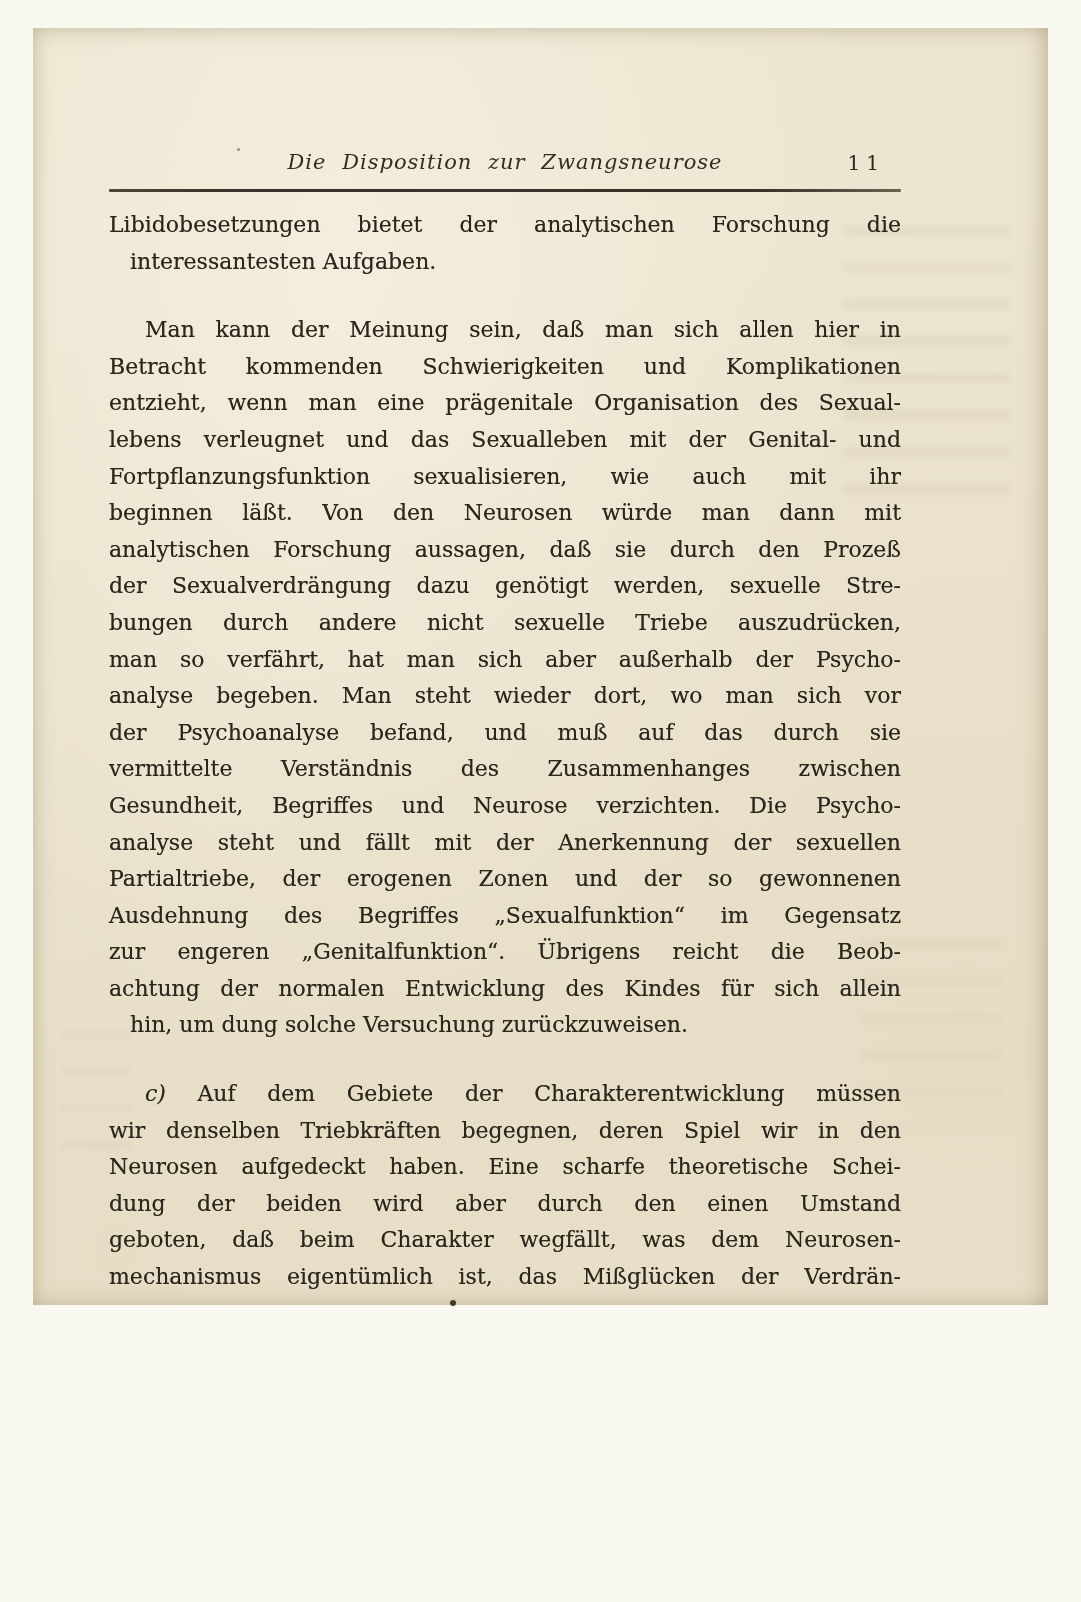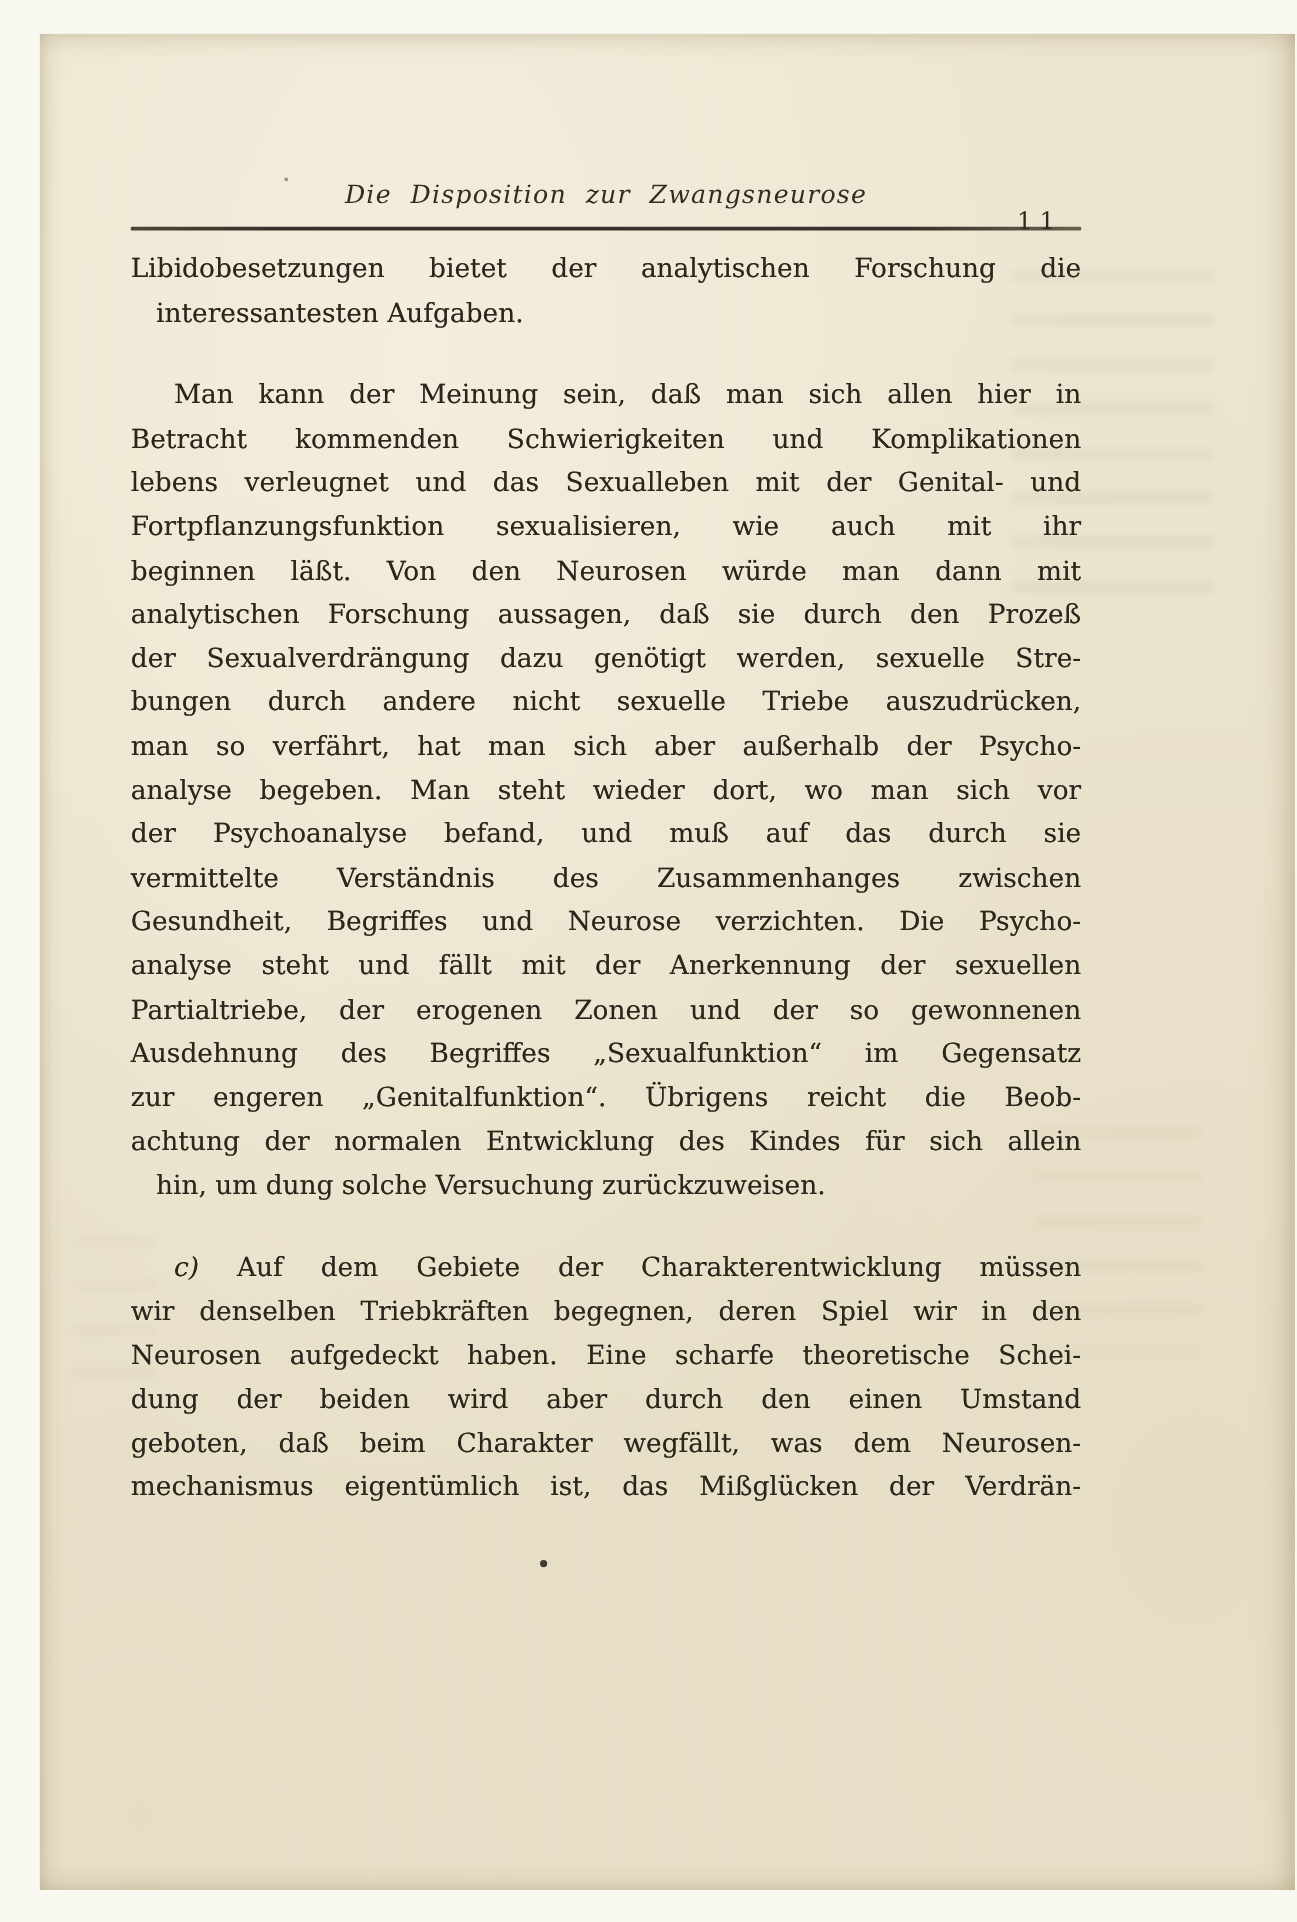--- a/index.html
+++ b/index.html
@@ -5,33 +5,32 @@
   html, body { margin:0; padding:0; }
   body{
     width:1081px; height:1602px;
     background:#f9f8f1;
     overflow:hidden;
     font-family:"DejaVu Serif","Liberation Serif",serif;
     position:relative;
   }
   .stage{ position:absolute; inset:0; }
   .paper{
-    position:absolute; left:33px; top:28px; width:1015px; height:1547px;
+    position:absolute; left:33px; top:28px; width:1015px; height:1277px;
     background-color:#ece5d0;
     background-image:
       radial-gradient(ellipse at 30% 18%, rgba(255,253,244,0.35), transparent 55%),
       radial-gradient(ellipse at 92% 80%, rgba(196,176,136,0.16), transparent 60%),
       radial-gradient(ellipse at 8% 96%, rgba(196,176,136,0.15), transparent 55%);
     box-shadow:
       inset -16px 0 28px -16px rgba(148,128,92,0.55),
       inset 12px 0 22px -14px rgba(148,128,92,0.45),
       inset 0 14px 24px -16px rgba(148,128,92,0.30),
       inset 0 -14px 24px -16px rgba(148,128,92,0.30);
     color:#2c261d;
-    padding-left:31px;
   }
   
   .bleed{
     position:absolute; pointer-events:none;
     filter:blur(2.5px); opacity:.55;
     background:repeating-linear-gradient(
       to bottom,
       transparent 0px, transparent 11px,
       rgba(122,104,74,0.11) 11px, rgba(122,104,74,0.11) 21px,
       transparent 21px, transparent 37px);
@@ -51,21 +50,20 @@
     font-style:italic;
     font-size:21px;
     letter-spacing:1px;
     word-spacing:8px;
     color:#332c22;
   }
   .header-page-number{
     position:absolute; right:16px; top:1px;
     font-size:20px; letter-spacing:6px;
     color:#2e2820;
-    margin-top:21px;
   }
   .header-rule{
     margin-top:7px;
     height:3px;
     background:linear-gradient(to right, #4d4537, #38322a 15%, #38322a 82%, #6b6150);
     border-radius:1px;
   }
   .body-text{
     margin-top:15px;
     font-size:22px;
@@ -105,20 +103,21 @@
       <div class="header-rule"></div>
 
       <div class="body-text">
           <div class="paragraph">
             <div class="line">Libidobesetzungen bietet der analytischen Forschung die</div>
             <div class="line no-justify">interessantesten Aufgaben.</div>
           </div>
           <div class="paragraph">
             <div class="line indent">Man kann der Meinung sein, daß man sich allen hier in</div>
             <div class="line">Betracht kommenden Schwierigkeiten und Komplikationen</div>
+            <div class="line">entzieht, wenn man eine prägenitale Organisation des Sexual-</div>
             <div class="line">lebens verleugnet und das Sexualleben mit der Genital- und</div>
             <div class="line">Fortpflanzungsfunktion sexualisieren, wie auch mit ihr</div>
             <div class="line">beginnen läßt. Von den Neurosen würde man dann mit</div>
             <div class="line">analytischen Forschung aussagen, daß sie durch den Prozeß</div>
             <div class="line">der Sexualverdrängung dazu genötigt werden, sexuelle Stre-</div>
             <div class="line">bungen durch andere nicht sexuelle Triebe auszudrücken,</div>
             <div class="line">man so verfährt, hat man sich aber außerhalb der Psycho-</div>
             <div class="line">analyse begeben. Man steht wieder dort, wo man sich vor</div>
             <div class="line">der Psychoanalyse befand, und muß auf das durch sie</div>
             <div class="line">vermittelte Verständnis des Zusammenhanges zwischen</div>

